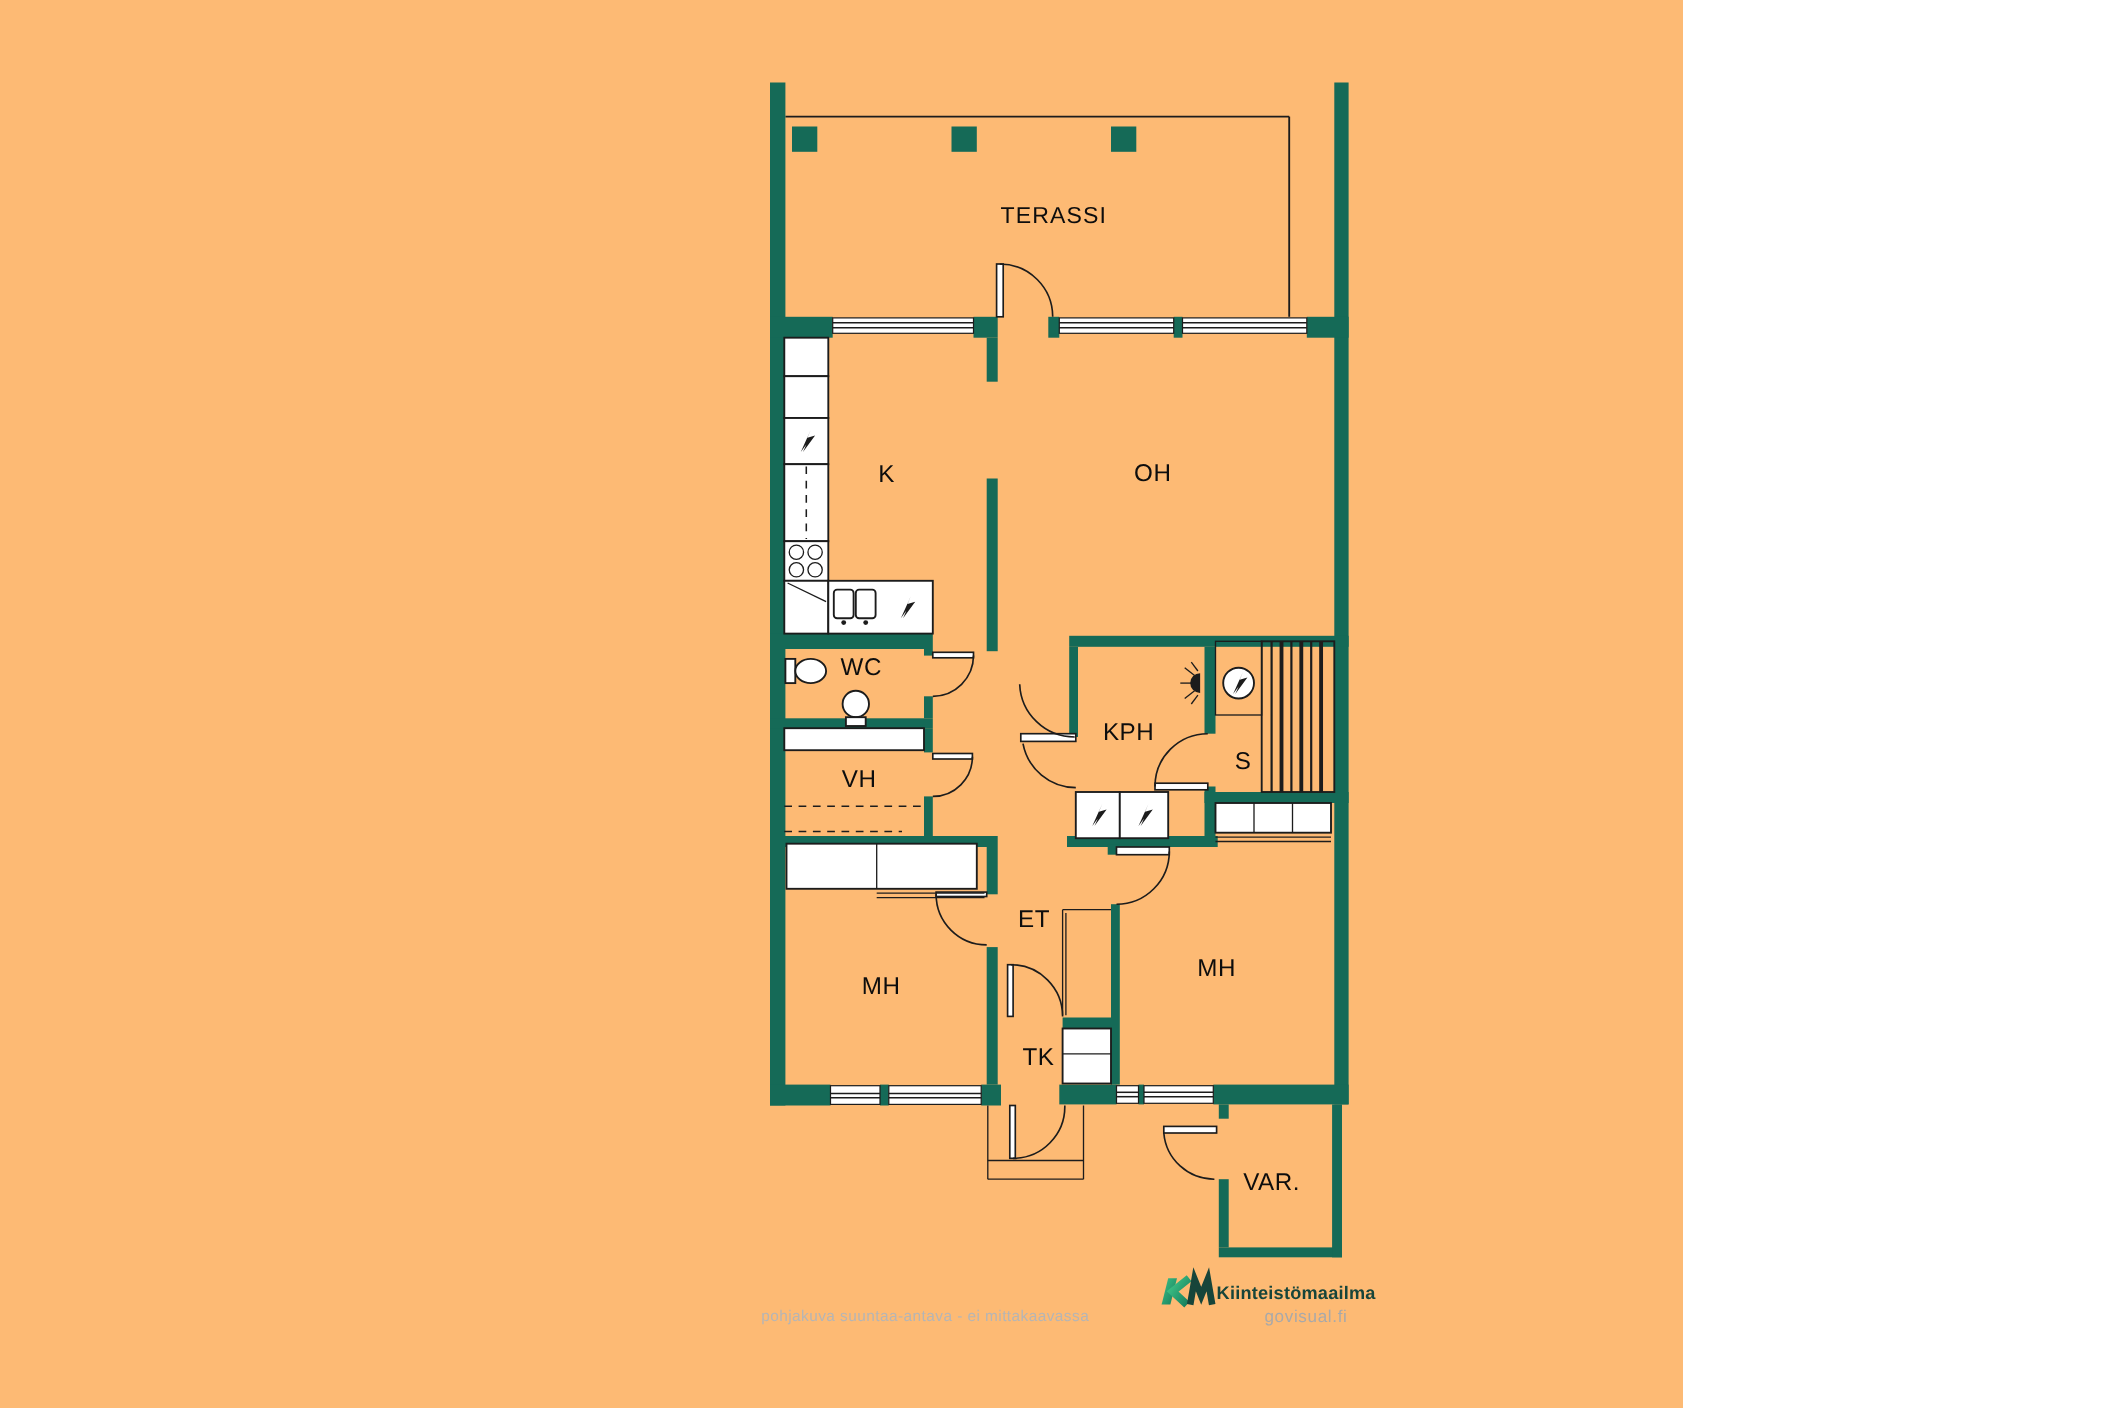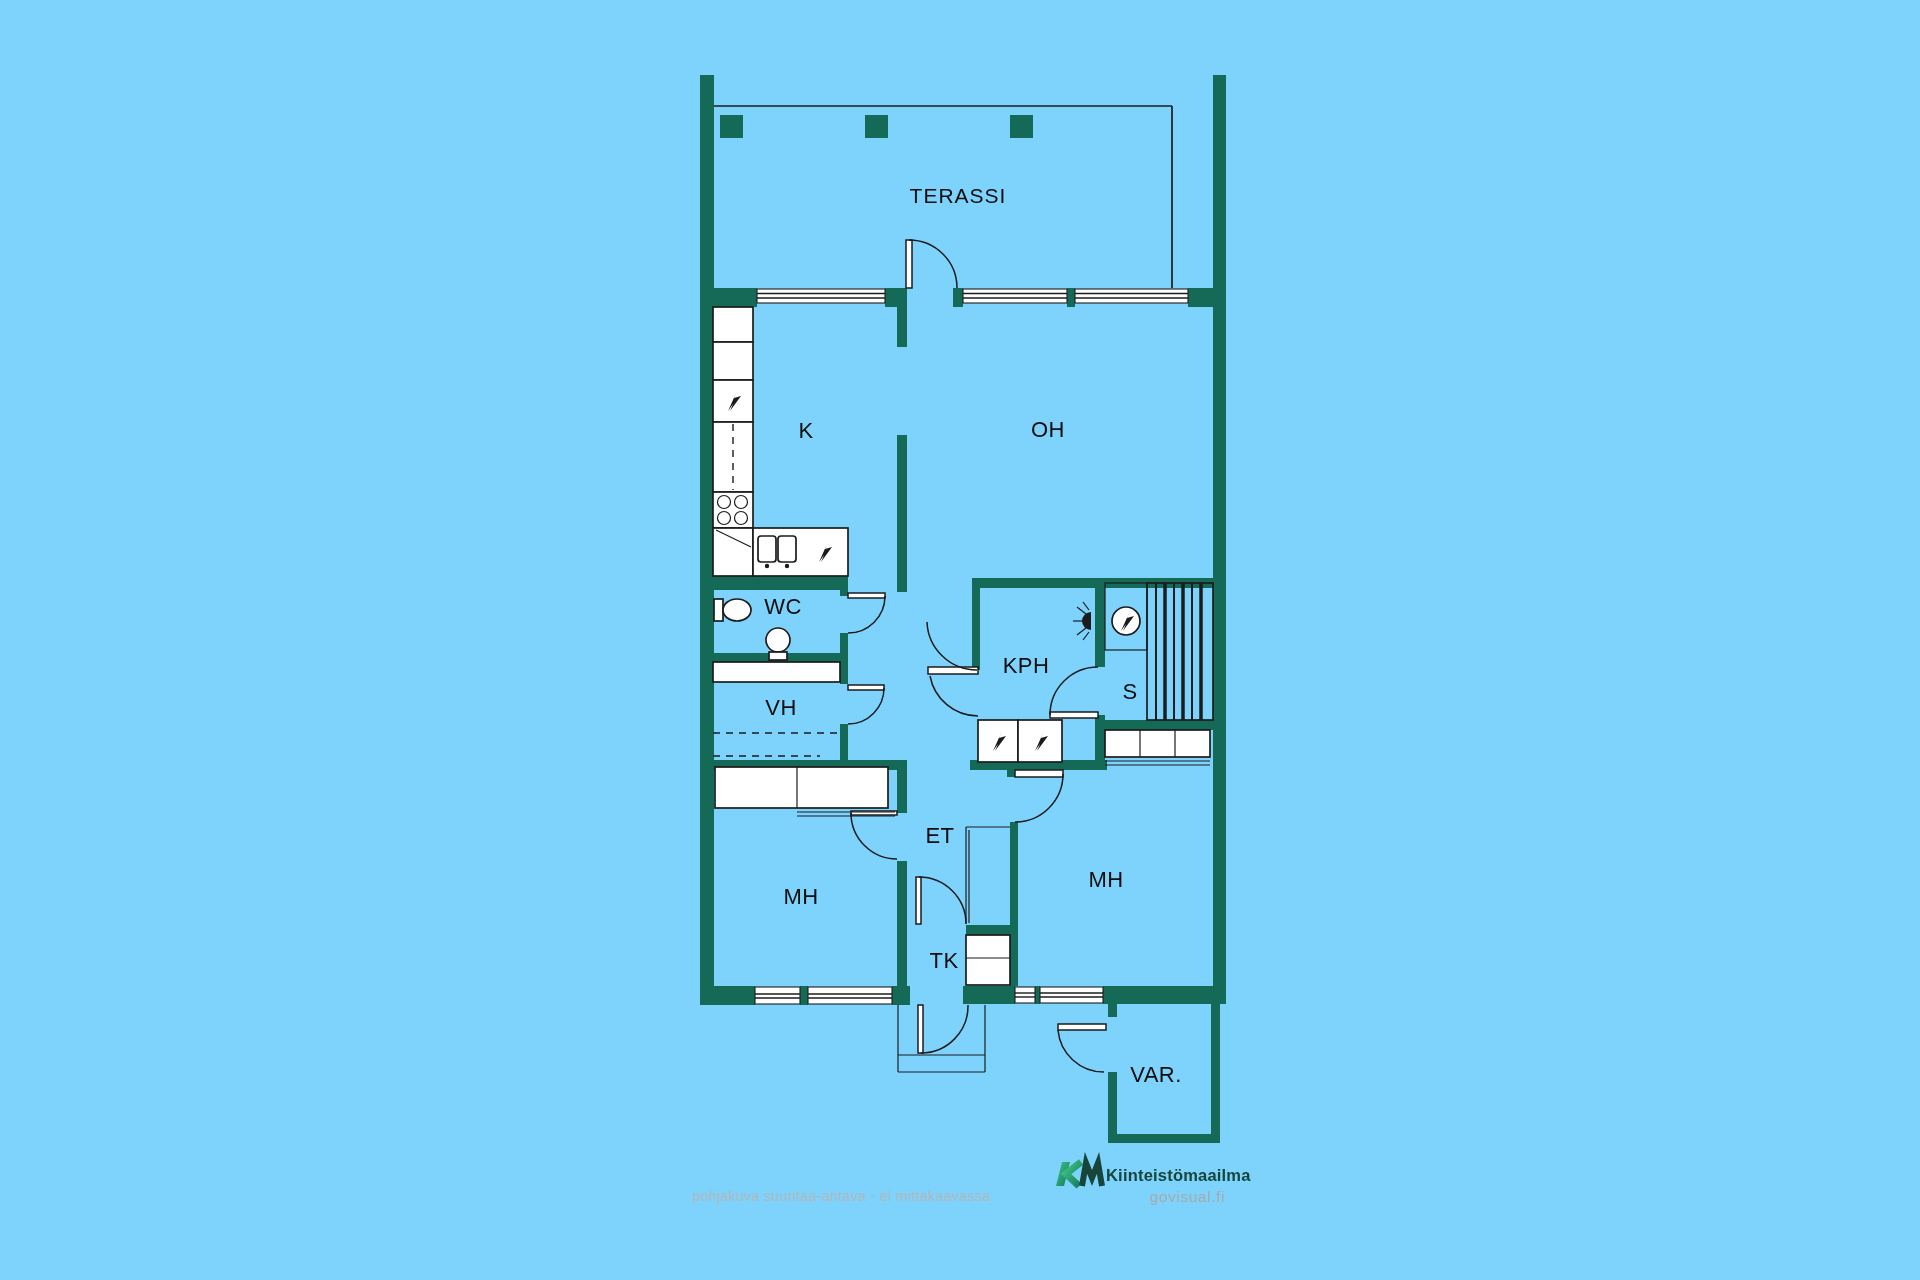--- a/index.html
+++ b/index.html
@@ -1,16 +1,16 @@
 <!DOCTYPE html>
 <html style="--wall: #156a57; --line: #1c1c1c; --label: #0d0d0d; --caption_gray: #b5b5b5; --brand_dark: #17453a; --brand_green: #3ec487; --govisual_gray: #a9a9a9;"><head>
 <meta charset="utf-8">
 <style>
   html,body{margin:0;padding:0;background:#fff;}
-  #stage{position:relative;width:1920px;height:1280px;background:#7dd3fc;overflow:hidden;
+  #stage{position:relative;width:1530px;height:1280px;background:#fdba74;overflow:hidden;
          font-family:"Liberation Sans",sans-serif;}
   svg{position:absolute;inset:0;}
   .wall{fill:var(--wall);}
   .sq{fill:var(--wall);}
   .thin{stroke:var(--line);stroke-width:1.7;fill:none;}
   .thin2{stroke:var(--line);stroke-width:1.2;fill:none;}
   .fix{fill:#fff;stroke:var(--line);stroke-width:1.7;}
   .leaf{fill:#fff;stroke:var(--line);stroke-width:1.5;}
   .arc{fill:none;stroke:var(--line);stroke-width:1.5;}
   .winbox{fill:#fff;stroke:var(--line);stroke-width:1.1;}

